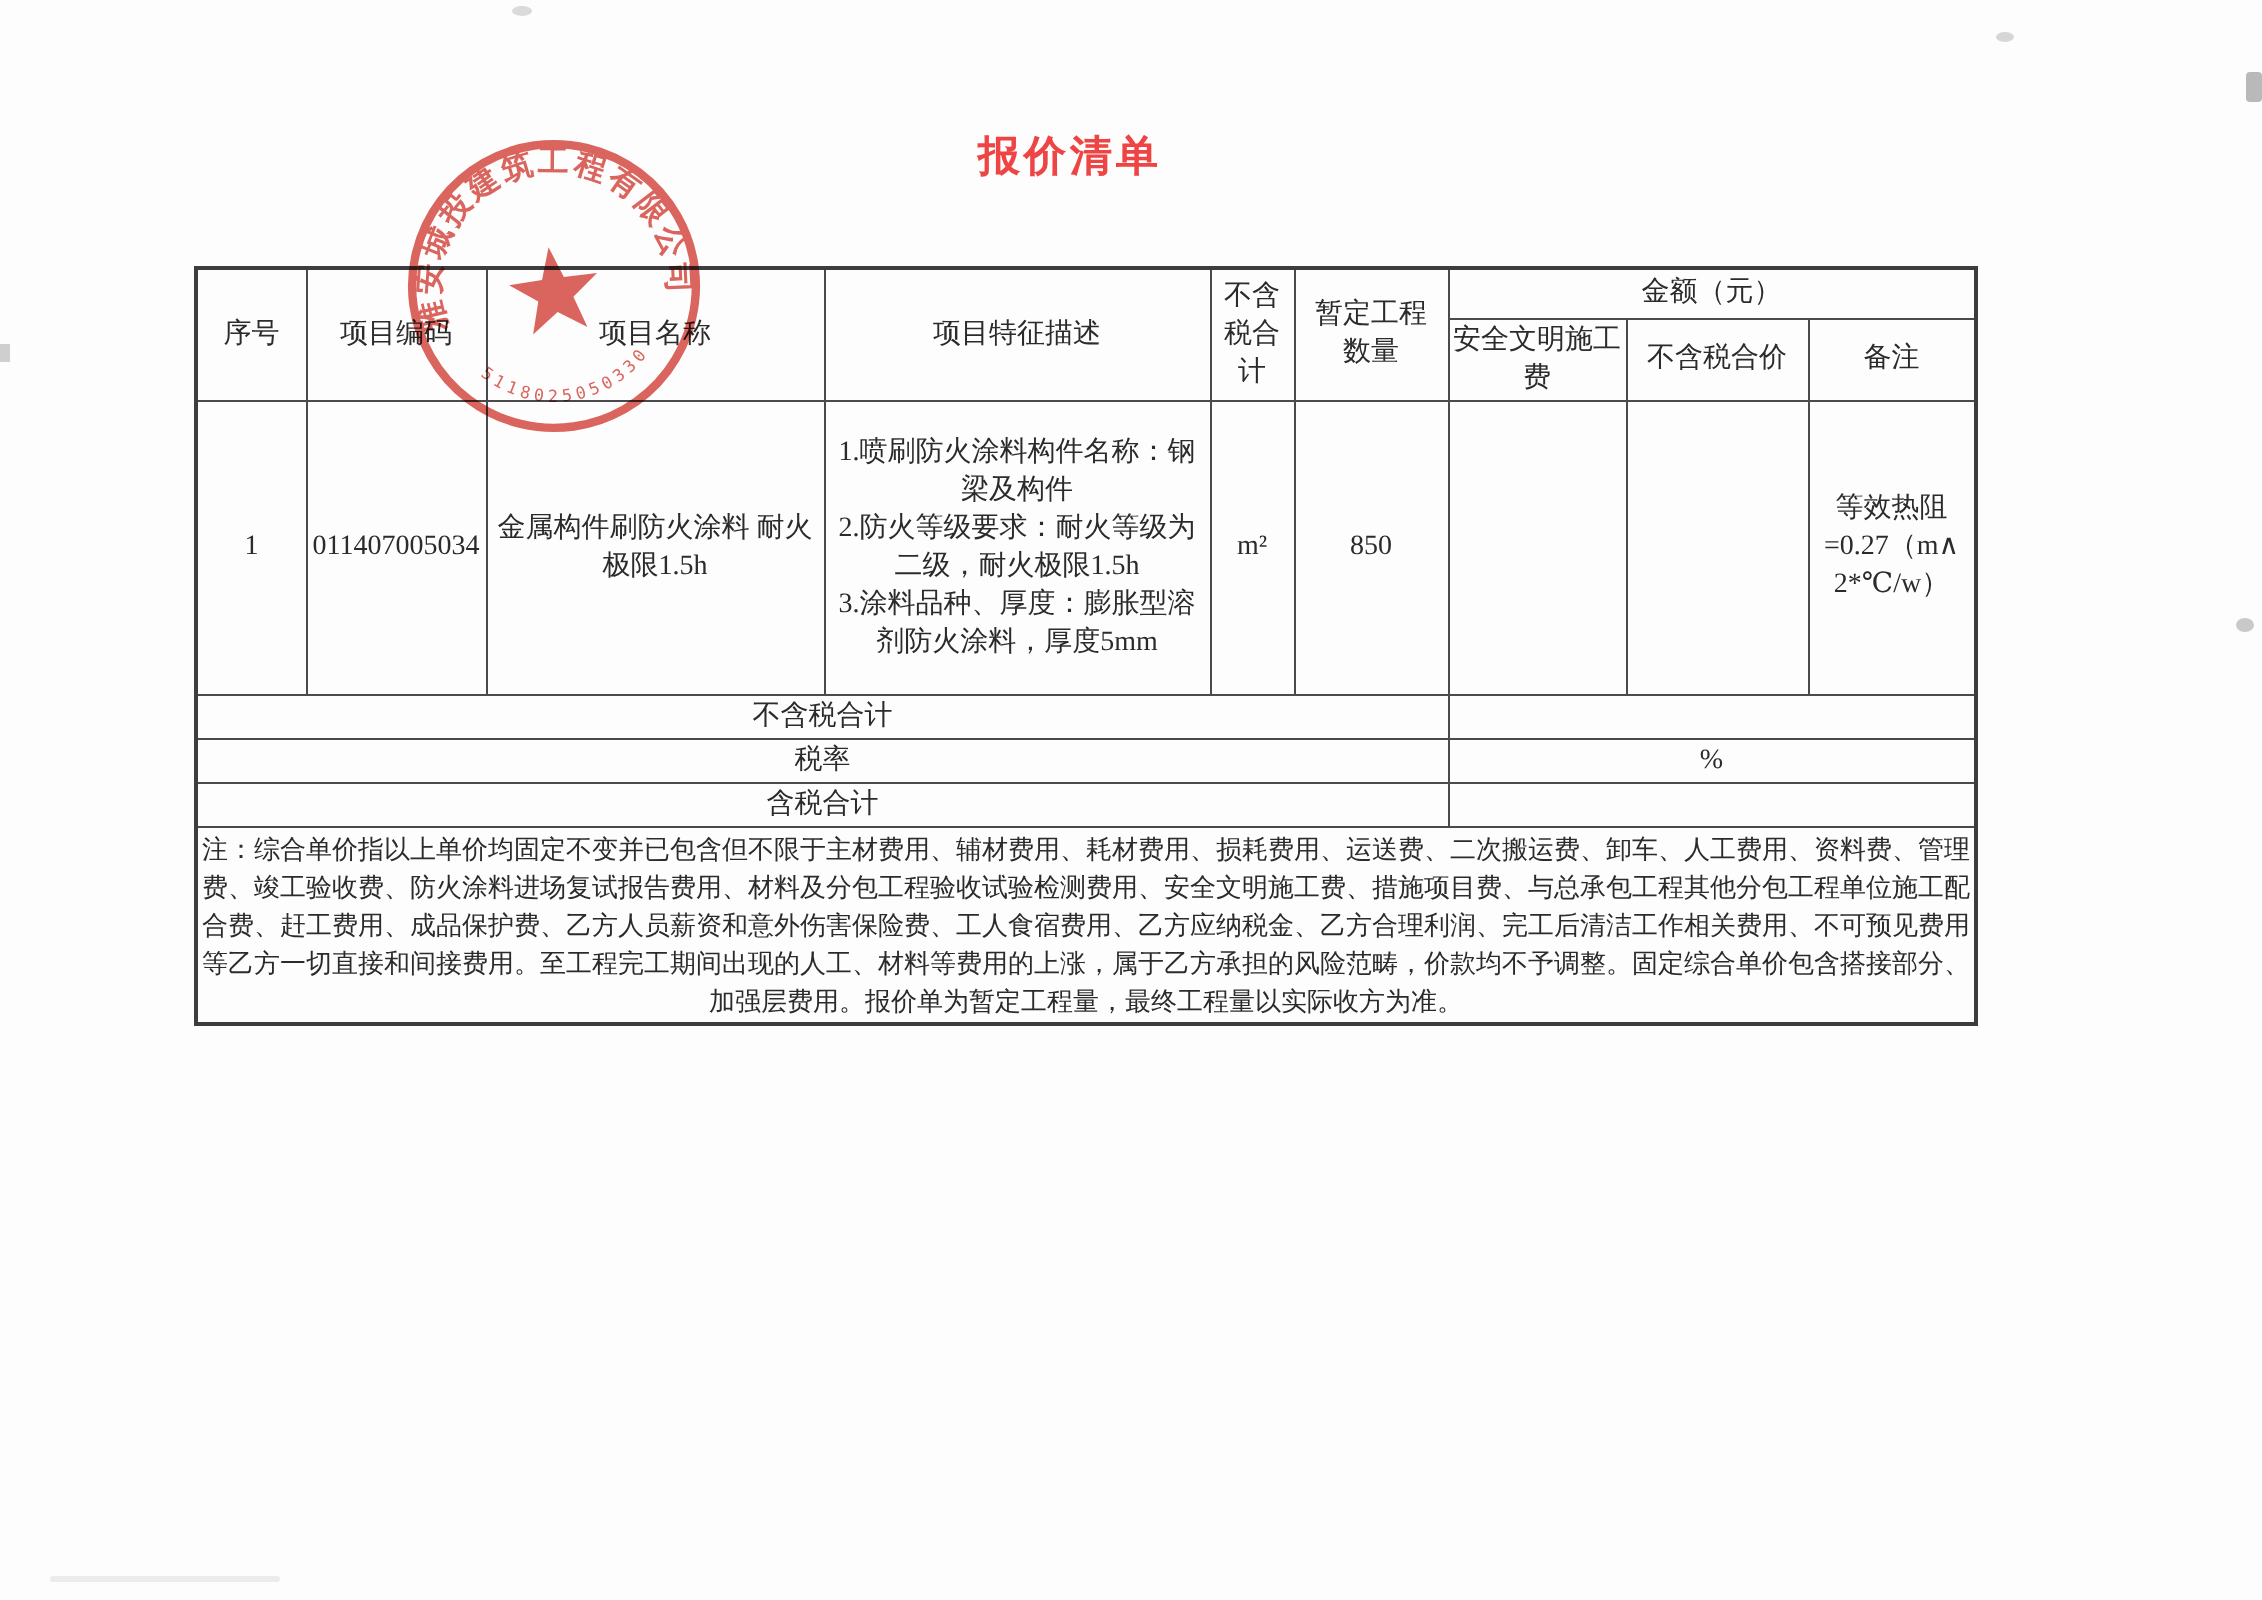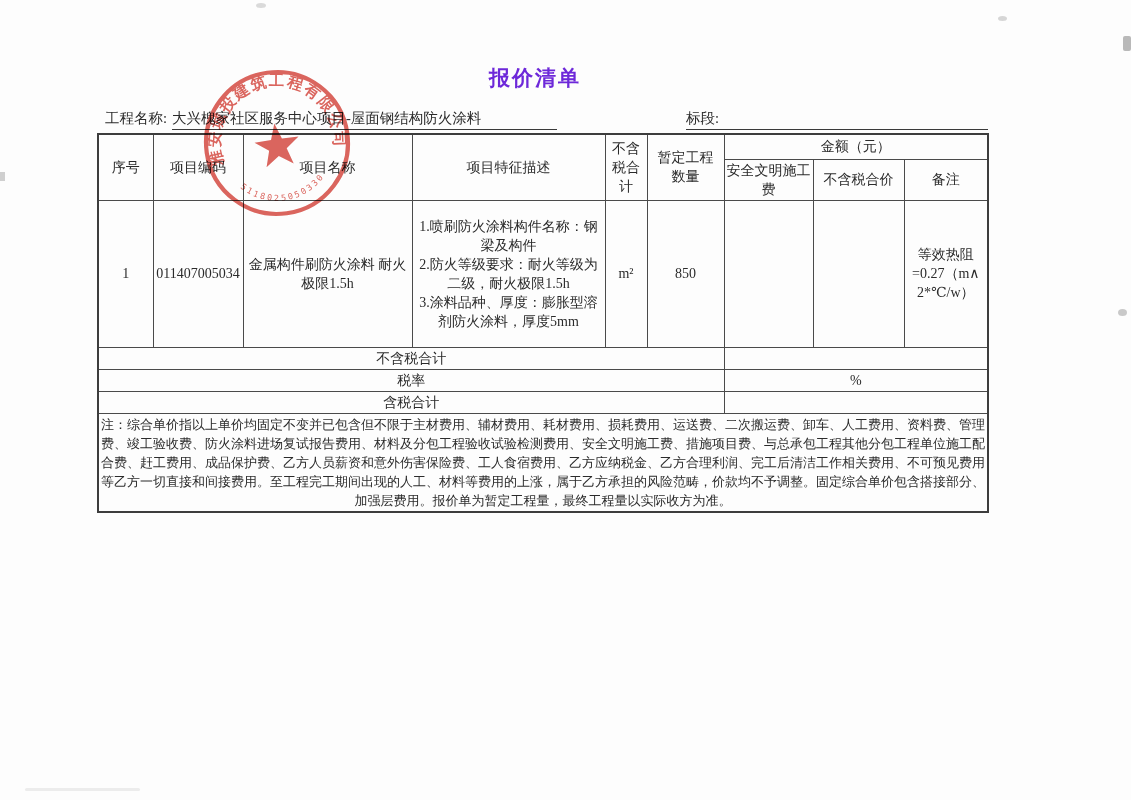--- a/index.html
+++ b/index.html
@@ -6,21 +6,21 @@
   body { background:#ffffff; }
   .page {
     position:relative; width:1131px; height:800px;
     background:#fdfdfd; overflow:hidden;
     font-family:"Liberation Serif","DejaVu Serif",serif;
     color:#2b2b2b;
   }
   .doc-title {
     position:absolute; top:64px; left:0; width:1070px;
     text-align:center; font-size:21px; font-weight:bold;
-    letter-spacing:2px; color:#6d28d9;
+    letter-spacing:2px; color:#ef4444;
   }
   .meta-row { position:absolute; top:109px; left:0; width:1131px; height:22px; font-size:14.5px; }
   .meta-label { position:absolute; left:105px; top:0; }
   .meta-project {
     position:absolute; left:172px; top:0; width:385px;
     border-bottom:1px solid #3a3a3a; padding-bottom:1px;
   }
   .meta-section {
     position:absolute; left:686px; top:0; width:302px;
     border-bottom:1px solid #3a3a3a; padding-bottom:1px;
@@ -56,25 +56,20 @@
   .a5 { left:25px;  top:788px; width:115px;height:3px;  background:#ececec; border-radius:2px; }
   .a6 { left:0;     top:172px; width:5px;  height:9px;  background:#cfcfcf; }
 </style>
 </head>
 <body>
 
 <div class="page">
 
   <div class="doc-title">报价清单</div>
 
-  <div class="meta-row">
-    <span class="meta-label">工程名称:</span>
-    <span class="meta-project">大兴槐家社区服务中心项目-屋面钢结构防火涂料</span>
-    <span class="meta-section">标段:</span>
-  </div>
 
   <table class="quote">
     <colgroup>
       <col style="width:55px">
         <col style="width:90px">
         <col style="width:169px">
       <col style="width:193px">
         <col style="width:42px">
         <col style="width:77px">
       <col style="width:89px">

